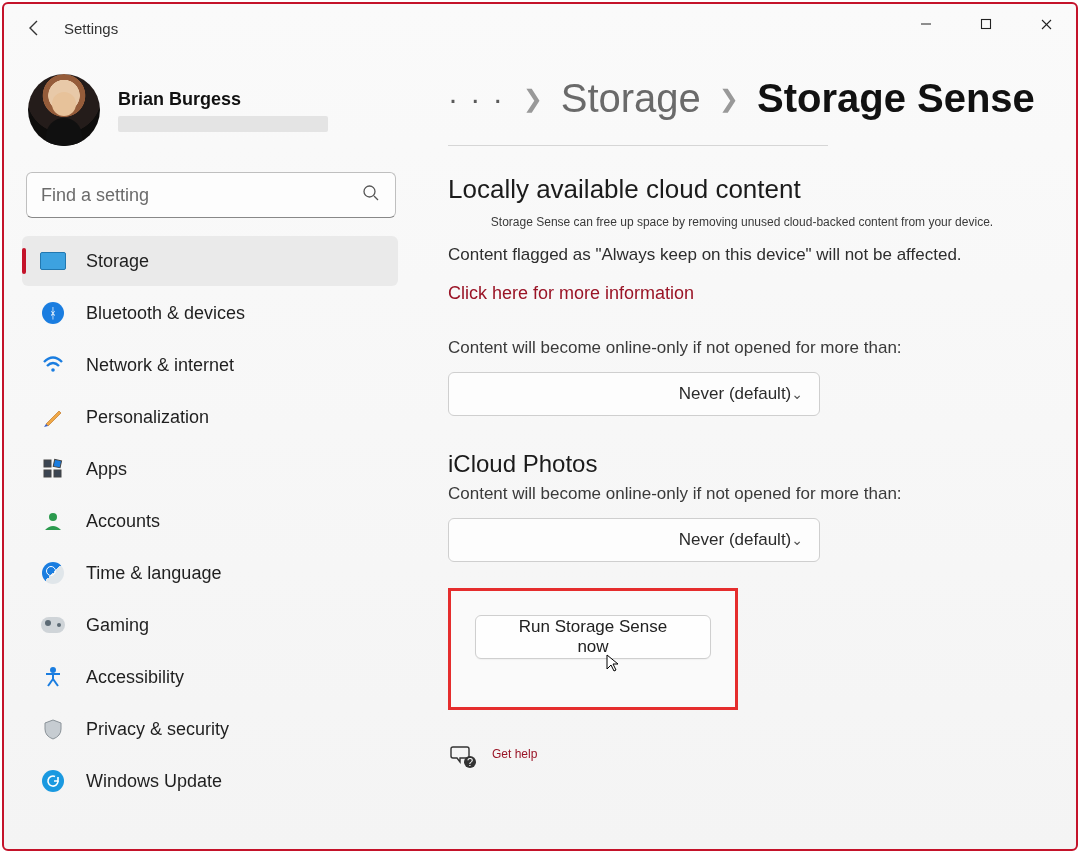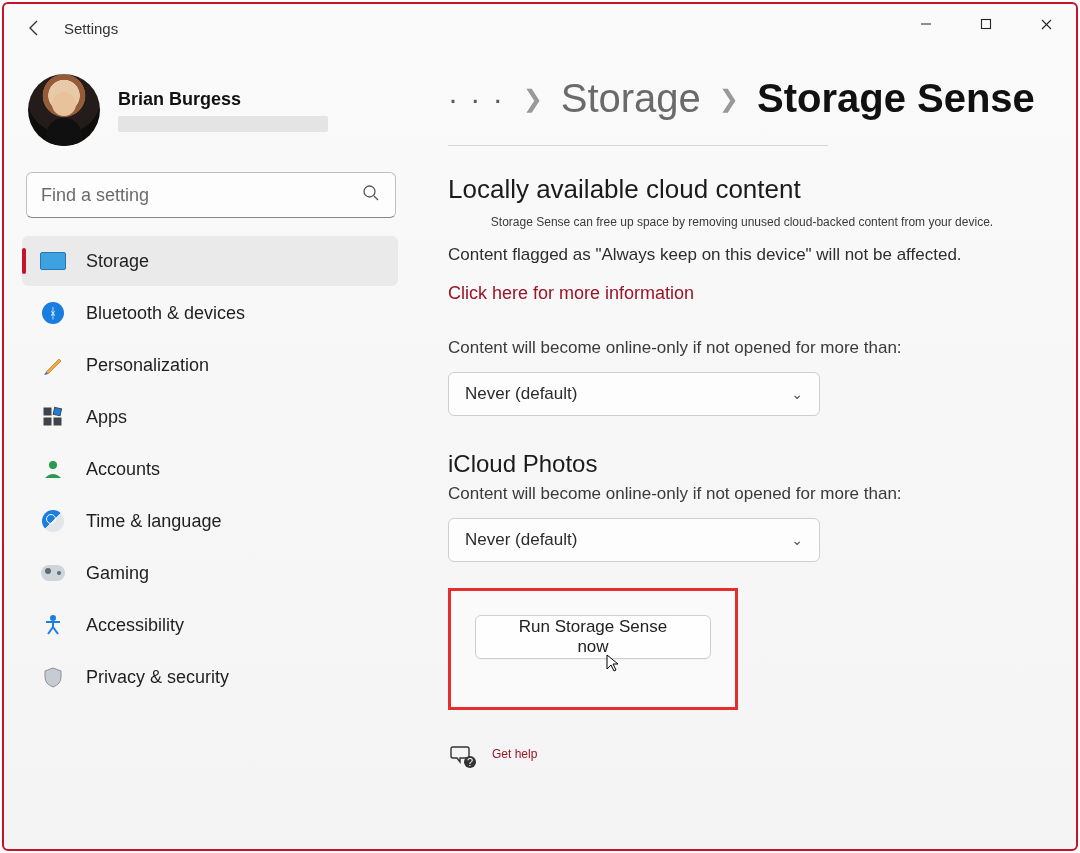--- a/index.html
+++ b/index.html
@@ -89,21 +89,21 @@
   .section-title { font-size:26px; color:#1b1b1b; font-weight:400; margin-bottom:8px;}
   .section-sub   { font-size:12px; color:#3a3a3a; line-height:1.5;text-align:center; }
   .para { margin-top:14px; font-size:17px; color:#2e2e2e;}
   .link { display:inline-block; margin-top:18px; font-size:18px; color:#9a1426; cursor:pointer;}
   .group { margin-top:34px; }
   .group-title { font-size:24px; color:#1b1b1b; margin-bottom:6px;}
   .group-sub   { font-size:17px; color:#3a3a3a;}
   .dropdown {
     margin-top:14px; width:372px; height:44px;
     border:1px solid #cfcfcf; border-radius:6px; background:#fdfdfd;
-    display:flex; align-items:center; justify-content:space-between;
+    display:flex; align-items:center; justify-content:flex-end;
     padding:0 16px; font-size:17px; color:#2b2b2b; cursor:pointer;
   }
   .chev { color:#555; font-size:14px;}
 
   .highlight-box {
     margin-top:26px; width:290px; padding:24px 24px;
     border:3px solid #e52d2d; background:#fafafa;
   }
   .run-btn {
     height:44px; padding:0 34px;
@@ -178,20 +178,30 @@
             </span>
           <span>Storage</span>
         </li>
         <li class="nav-item">
           <span class="nav-icon">
               <span class="ic-bt">ᚼ</span>
             </span>
           <span>Bluetooth &amp; devices</span>
         </li>
         <li class="nav-item">
+          <span class="nav-icon ic-wifi">
+            <svg width="22" height="22" viewBox="0 0 22 22">
+                <path d="M2 8 Q11 -1 20 8" fill="none" stroke="#1a7de0" stroke-width="2.4"></path>
+                <path d="M5 12 Q11 6 17 12" fill="none" stroke="#1a7de0" stroke-width="2.4"></path>
+                <circle cx="11" cy="16" r="1.8" fill="#1a7de0"></circle>
+              </svg>
+          </span>
+          <span>Network &amp; internet</span>
+        </li>
+        <li class="nav-item">
           <span class="nav-icon">
             <svg width="24" height="24" viewBox="0 0 24 24">
                 <path d="M5 19 L8 16 L18 6 L20 8 L10 18 L7 21 Z" fill="#f0a846" stroke="#b86a18" stroke-width="0.6"></path>
                 <path d="M5 19 L7 21 L3 22 Z" fill="#3760c9"></path>
               </svg>
           </span>
           <span>Personalization</span>
         </li>
         <li class="nav-item">
           <span class="nav-icon ic-apps">
@@ -238,20 +248,31 @@
           <span>Accessibility</span>
         </li>
         <li class="nav-item">
           <span class="nav-icon ic-priv">
             <svg width="22" height="22" viewBox="0 0 22 22">
                 <path d="M11 2 L19 5 V11 Q19 18 11 21 Q3 18 3 11 V5 Z" fill="#c6ccd1" stroke="#8a9298"></path>
               </svg>
           </span>
           <span>Privacy &amp; security</span>
         </li>
+        <li class="nav-item">
+          <span class="nav-icon">
+              <span class="ic-wu">
+            <svg width="14" height="14" viewBox="0 0 14 14">
+                  <path d="M12 7 A5 5 0 1 1 9 2.5" fill="none" stroke="#fff" stroke-width="1.6"></path>
+                  <path d="M12 3 L12 7 L8 7" fill="none" stroke="#fff" stroke-width="1.6"></path>
+                </svg>
+          </span>
+            </span>
+          <span>Windows Update</span>
+        </li>
       </ul>
     </aside>
 
     <main class="main">
       <div class="breadcrumb">
         <span class="bc-dots">· · ·</span>
         <span class="bc-sep">❯</span>
         <span class="bc-storage">Storage</span>
         <span class="bc-sep">❯</span>
         <span class="bc-current">Storage Sense</span>

